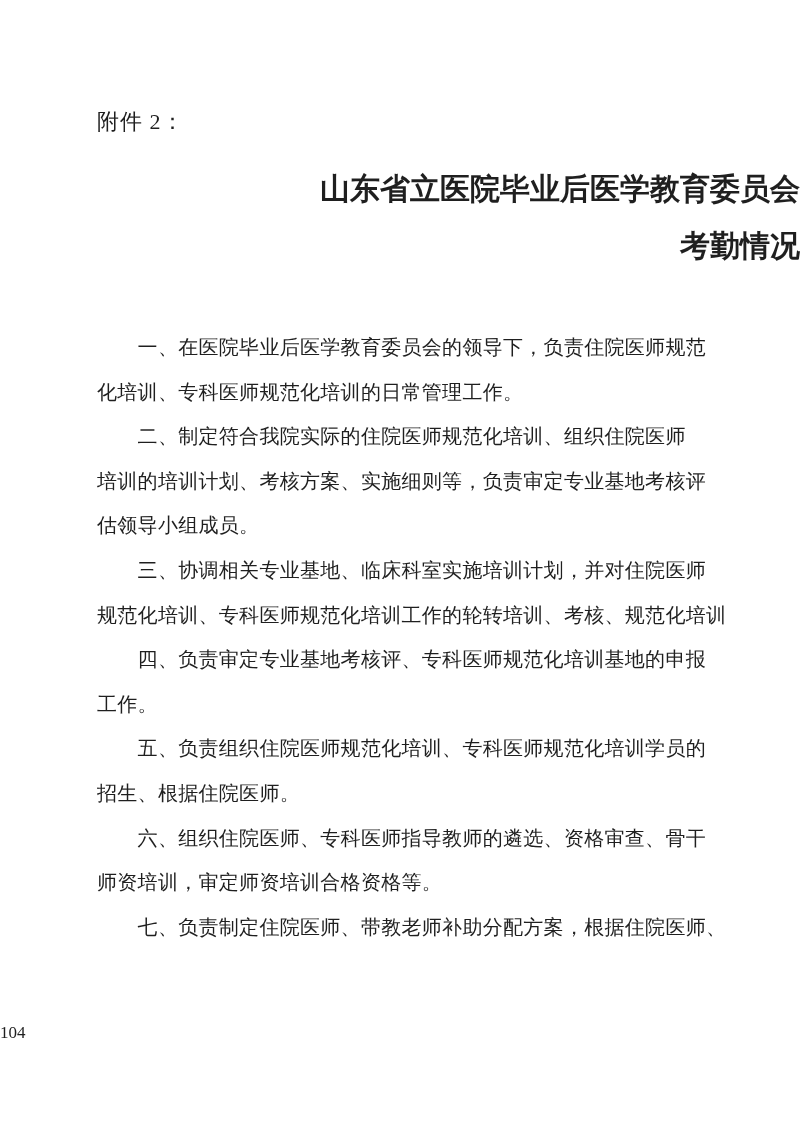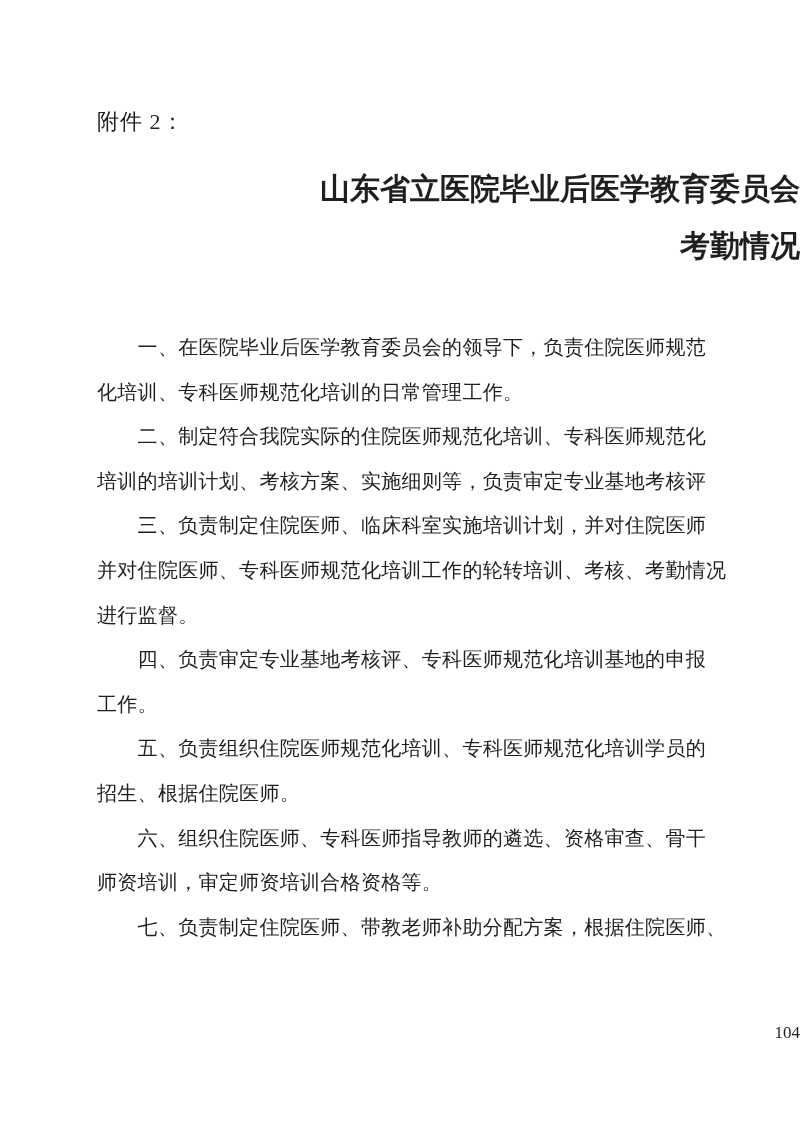--- a/index.html
+++ b/index.html
@@ -50,45 +50,45 @@
   }
   .body-line {
     white-space: nowrap;
     letter-spacing: 0.3px;
   }
   .page-number {
     position: absolute;
     left: 0;
     top: 1022px;
     width: 100%;
-    text-align: right;
+    text-align: left;
     font-size: 17px;
     line-height: 22px;
   }
 </style>
 </head>
 <body>
 
 <div class="page">
 
   <div class="attachment-label">附件 2：</div>
 
   <div class="doc-title">
     <div class="title-line">山东省立医院毕业后医学教育委员会</div>
     <div class="title-line">考勤情况</div>
   </div>
 
   <div class="doc-body">
     <div class="body-line">　　一、在医院毕业后医学教育委员会的领导下，负责住院医师规范</div>
     <div class="body-line">化培训、专科医师规范化培训的日常管理工作。</div>
-    <div class="body-line">　　二、制定符合我院实际的住院医师规范化培训、专科医师规范化</div>
+    <div class="body-line">　　二、制定符合我院实际的住院医师规范化培训、组织住院医师</div>
     <div class="body-line">培训的培训计划、考核方案、实施细则等，负责审定专业基地考核评</div>
-    <div class="body-line">　　三、负责制定住院医师、临床科室实施培训计划，并对住院医师</div>
-    <div class="body-line">并对住院医师、专科医师规范化培训工作的轮转培训、考核、考勤情况</div>
-    <div class="body-line">进行监督。</div>
+    <div class="body-line">估领导小组成员。</div>
+    <div class="body-line">　　三、协调相关专业基地、临床科室实施培训计划，并对住院医师</div>
+    <div class="body-line">规范化培训、专科医师规范化培训工作的轮转培训、考核、规范化培训</div>
     <div class="body-line">　　四、负责审定专业基地考核评、专科医师规范化培训基地的申报</div>
     <div class="body-line">工作。</div>
     <div class="body-line">　　五、负责组织住院医师规范化培训、专科医师规范化培训学员的</div>
     <div class="body-line">招生、根据住院医师。</div>
     <div class="body-line">　　六、组织住院医师、专科医师指导教师的遴选、资格审查、骨干</div>
     <div class="body-line">师资培训，审定师资培训合格资格等。</div>
     <div class="body-line">　　七、负责制定住院医师、带教老师补助分配方案，根据住院医师、</div>
   </div>
 
   <div class="page-number">104</div>

